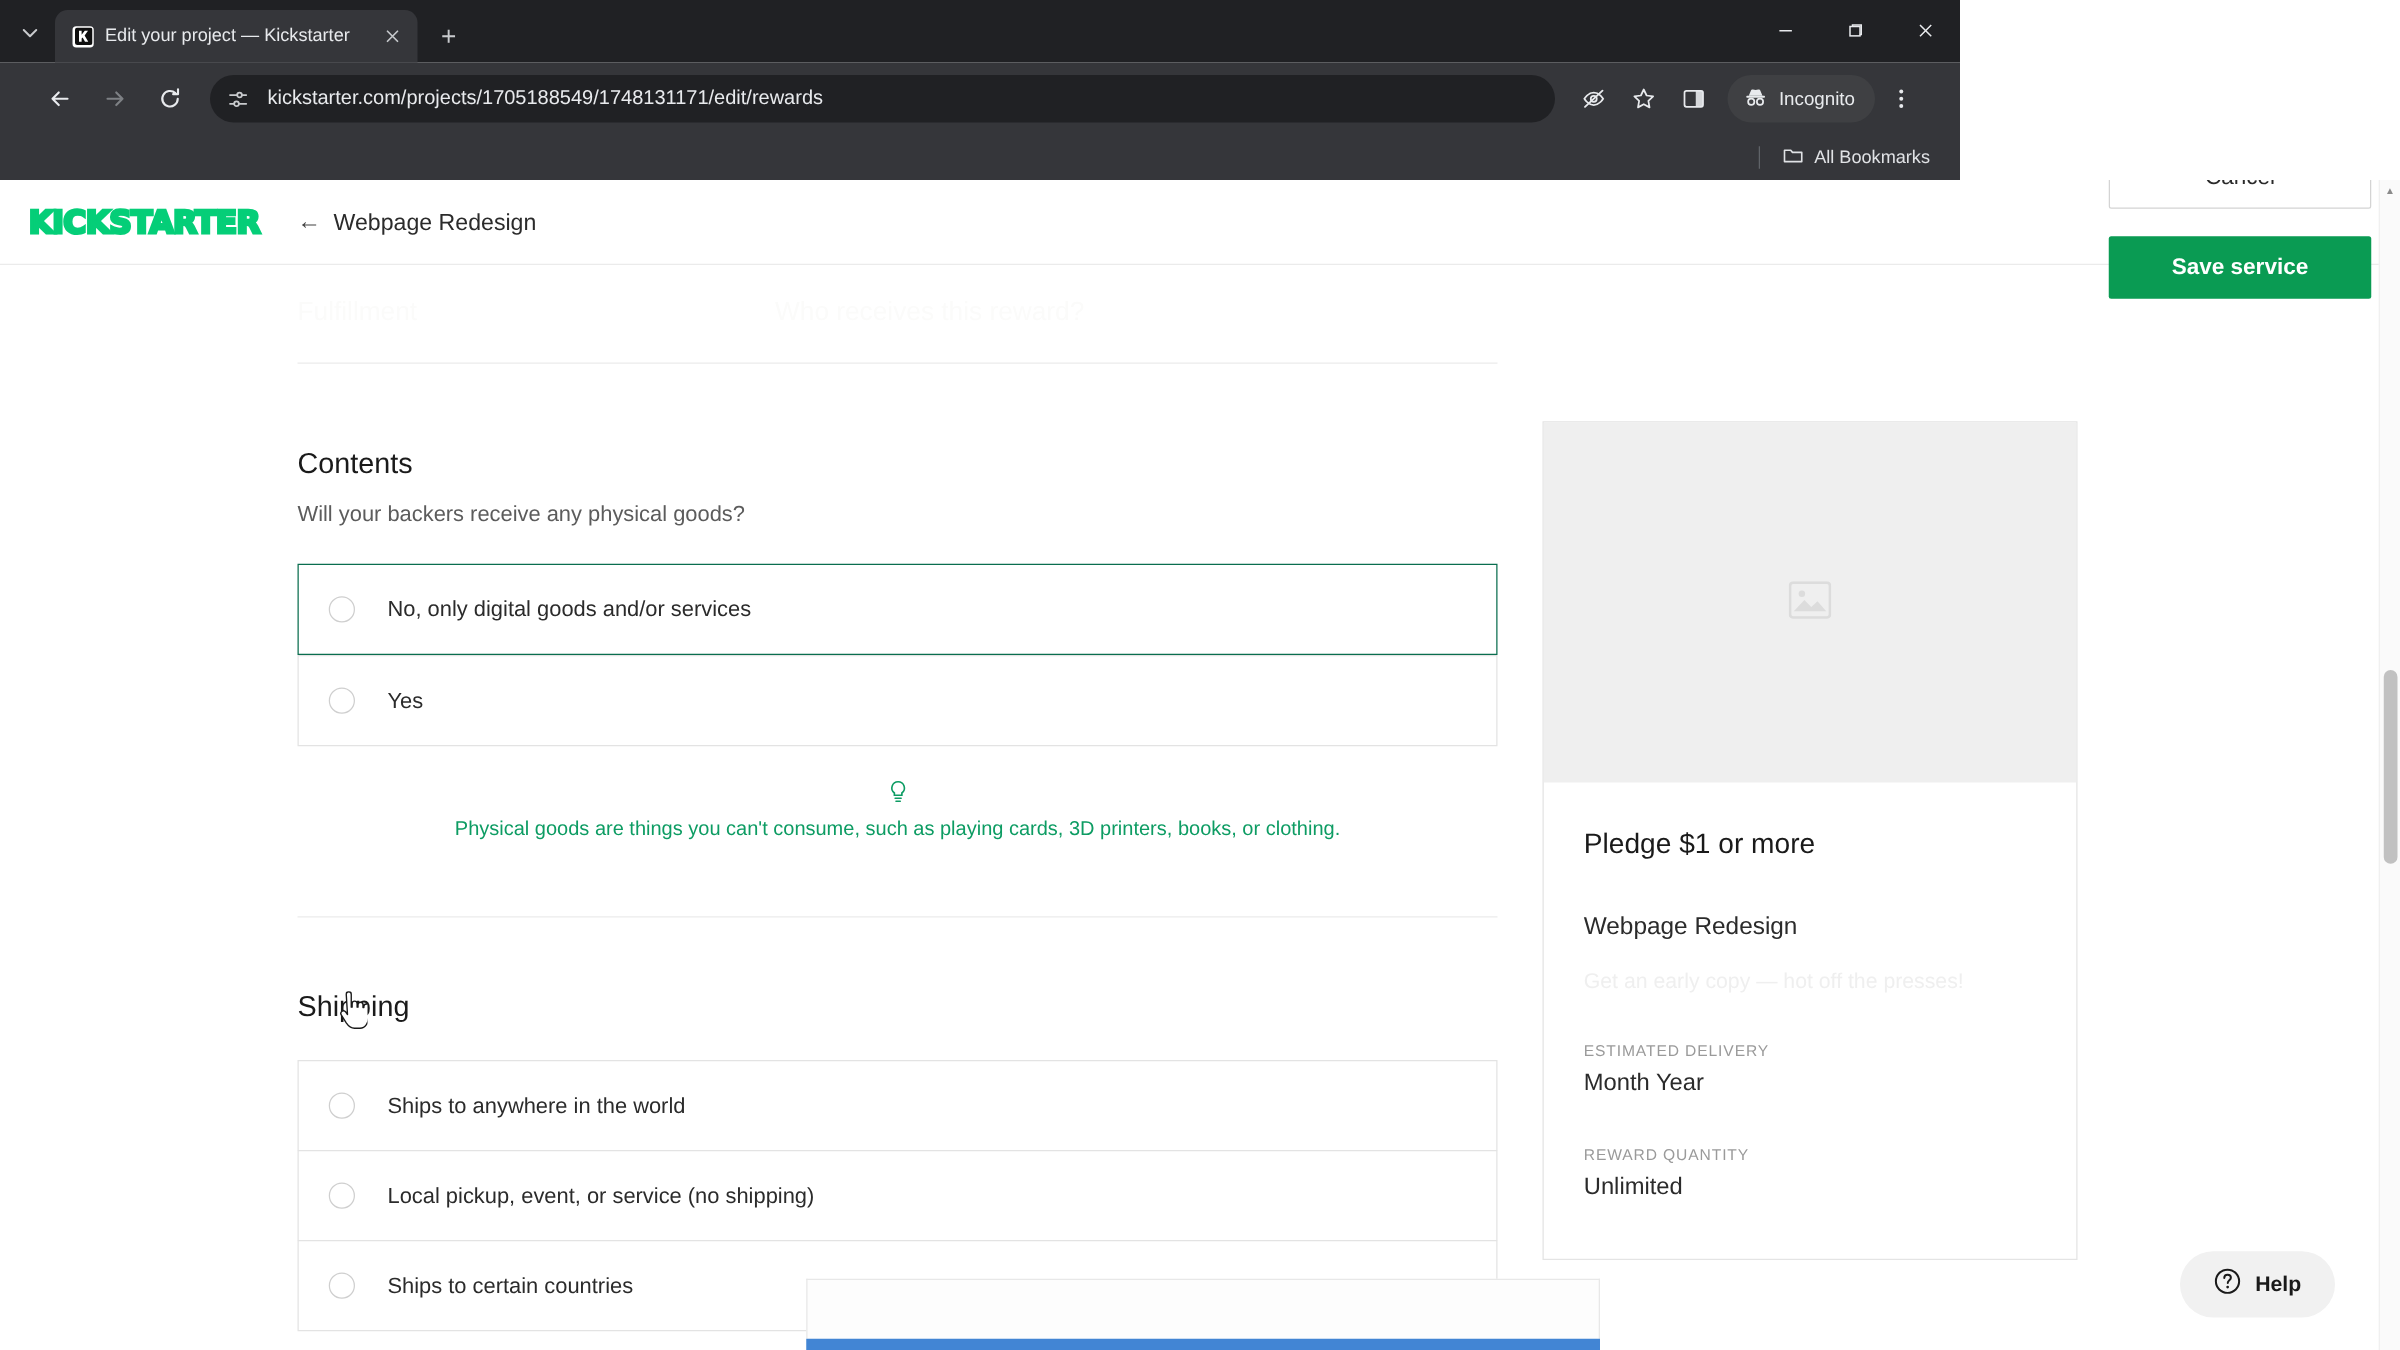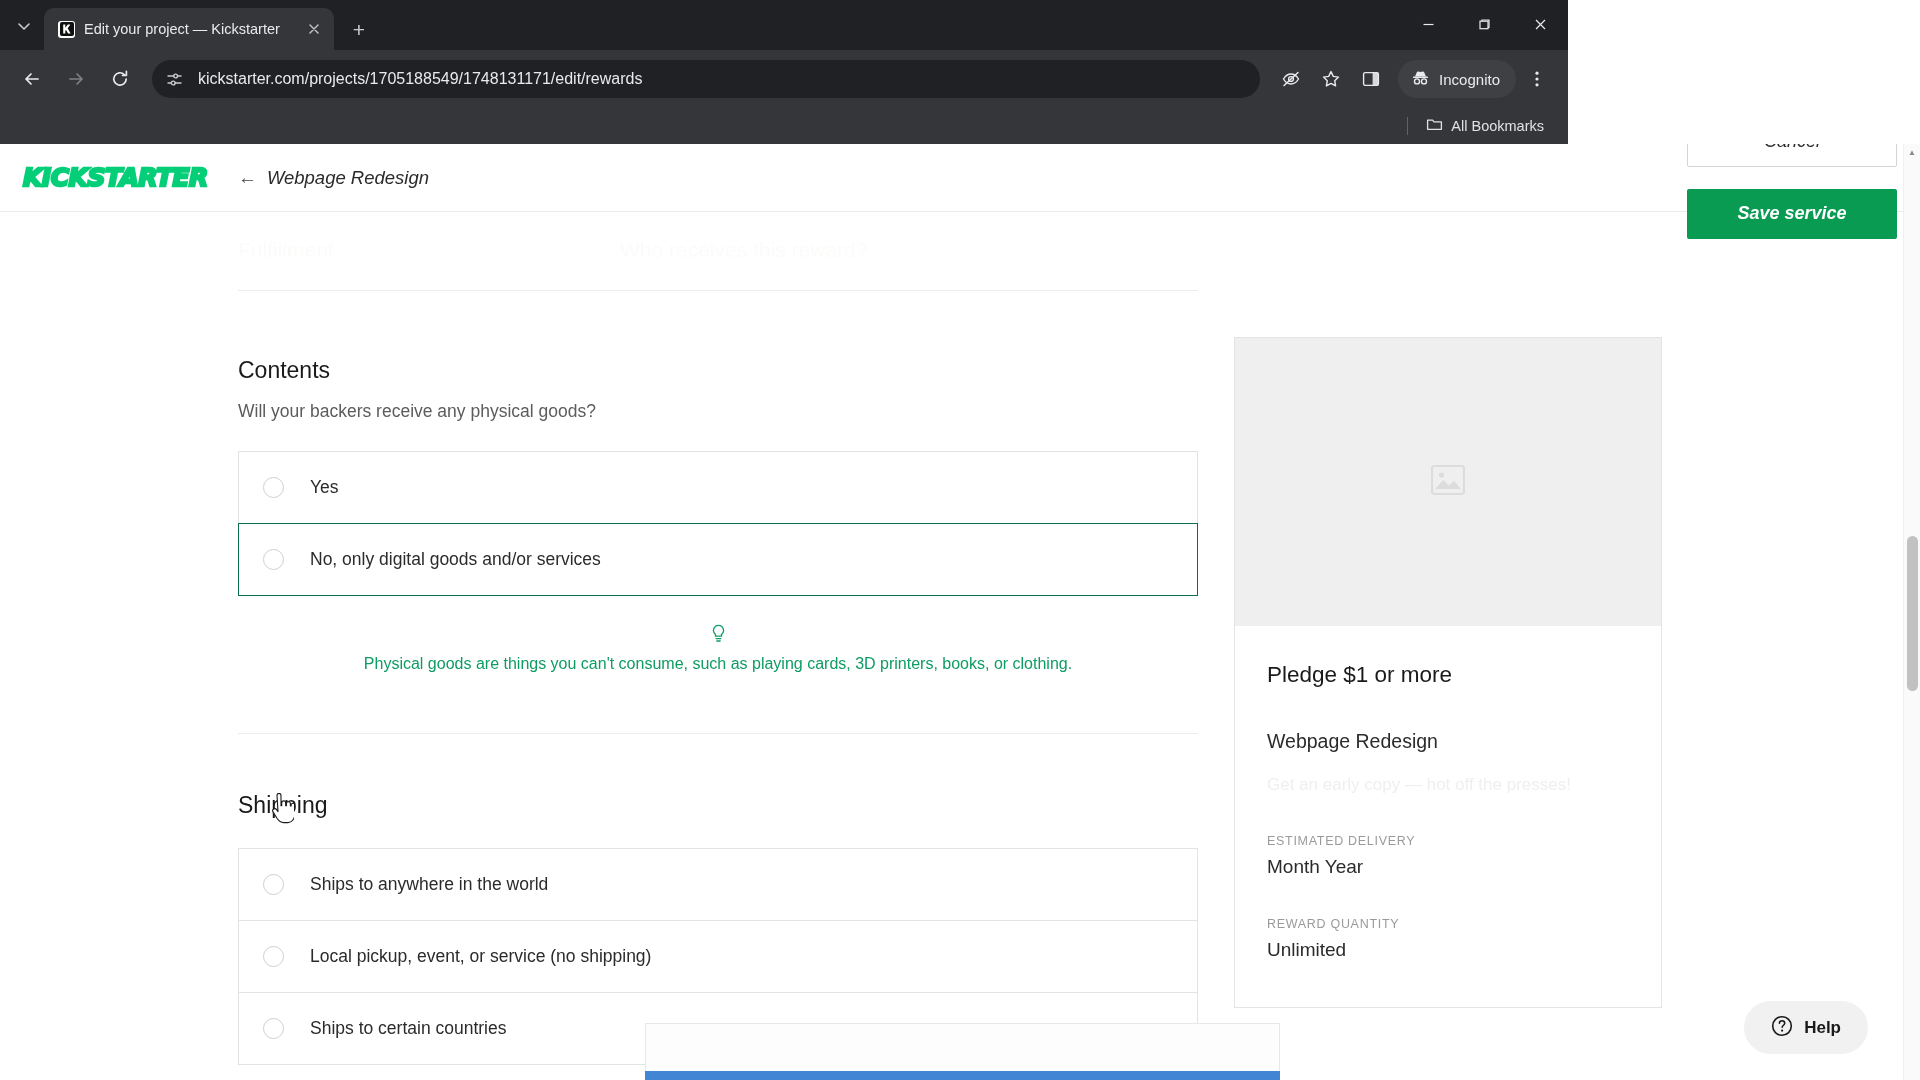--- a/index.html
+++ b/index.html
@@ -55,21 +55,21 @@
     position: absolute; right: 0; top: 0; height: 48px;
     display: flex; align-items: center;
   }
   .win-btn {
     width: 56px; height: 48px; display: flex;
     align-items: center; justify-content: center; color: #e8eaed;
   }
 
   .toolbar {
     height: 58px; background: #35363a;
-    display: flex; align-items: center; padding: 0 12px; gap: 4px;
+    display: flex; align-items: center; padding: 0 28px; gap: 4px;
   }
   .nav-btn {
     width: 40px; height: 40px; border-radius: 50%;
     display: flex; align-items: center; justify-content: center;
     color: #e8eaed; flex: 0 0 auto;
   }
   .nav-btn.disabled { color: #7d8084; }
   .omnibox {
     flex: 1 1 auto; height: 38px; background: #202124;
     border-radius: 19px; display: flex; align-items: center;
@@ -109,21 +109,21 @@
 
   
   .page {
     position: absolute; top: 144px; left: 0;
     width: 1920px; height: 936px; background: #ffffff; overflow: hidden;
   }
 
   .ks-header {
     height: 68px; background: #ffffff;
     display: flex; align-items: center; padding: 0 23px 0 23px;
-    border-bottom: 1px solid #ebebeb; position: relative; z-index: 5; font-style: italic;
+    border-bottom: 1px solid #ebebeb; position: relative; z-index: 5;
   }
   .ks-logo {
     font-family: "DejaVu Sans", sans-serif;
     font-weight: 700; font-size: 25px; letter-spacing: -0.5px;
     color: #05ce78; -webkit-text-stroke: 2.5px #05ce78;
     line-height: 1; margin-right: 30px; white-space: nowrap;
   }
   .back-link {
     display: flex; align-items: center; gap: 10px;
     color: #2b2b2b; font-size: 18.5px;
@@ -401,27 +401,27 @@
           <span class="ghost-text">Fulfillment</span>
           <span class="ghost-text t2">Who receives this reward?</span>
         </div>
         <div class="divider"></div>
 
         <div class="section">
           <div class="section-title">Contents</div>
           <div class="section-sub">Will your backers receive any physical goods?</div>
 
           <div class="opt-list">
+            <div class="option selected">
+              <span class="radio"></span>
+              <span class="option-label">No, only digital goods and/or services</span>
+            </div>
             <div class="option">
               <span class="radio"></span>
               <span class="option-label">Yes</span>
-            </div>
-            <div class="option selected">
-              <span class="radio"></span>
-              <span class="option-label">No, only digital goods and/or services</span>
             </div>
           </div>
 
           <div class="hint">
             <span class="hint-icon">
               <svg width="17" height="19" viewBox="0 0 17 19">
                   <path d="M8.5 1.4a5 5 0 0 0-3 9v1.8h6v-1.8a5 5 0 0 0-3-9z" stroke="currentColor" stroke-width="1.3" fill="none"></path>
                   <path d="M6.1 14.6h4.8M6.8 17h3.4" stroke="currentColor" stroke-width="1.3" stroke-linecap="round"></path>
                 </svg>
             </span>

